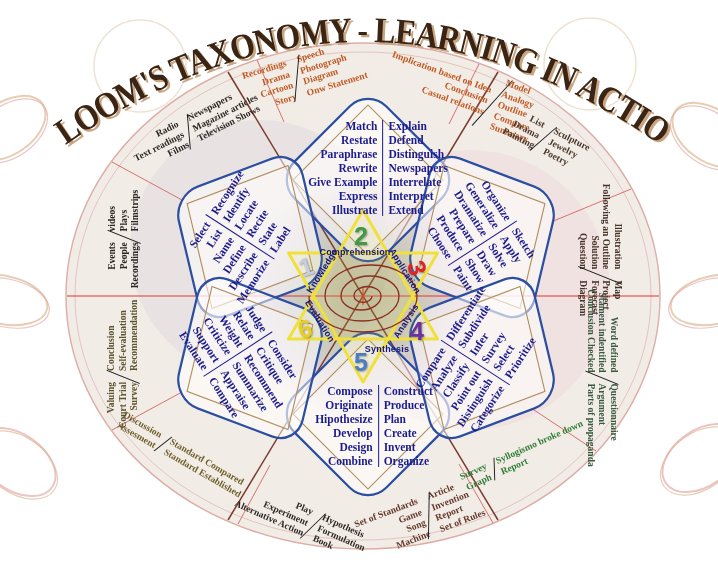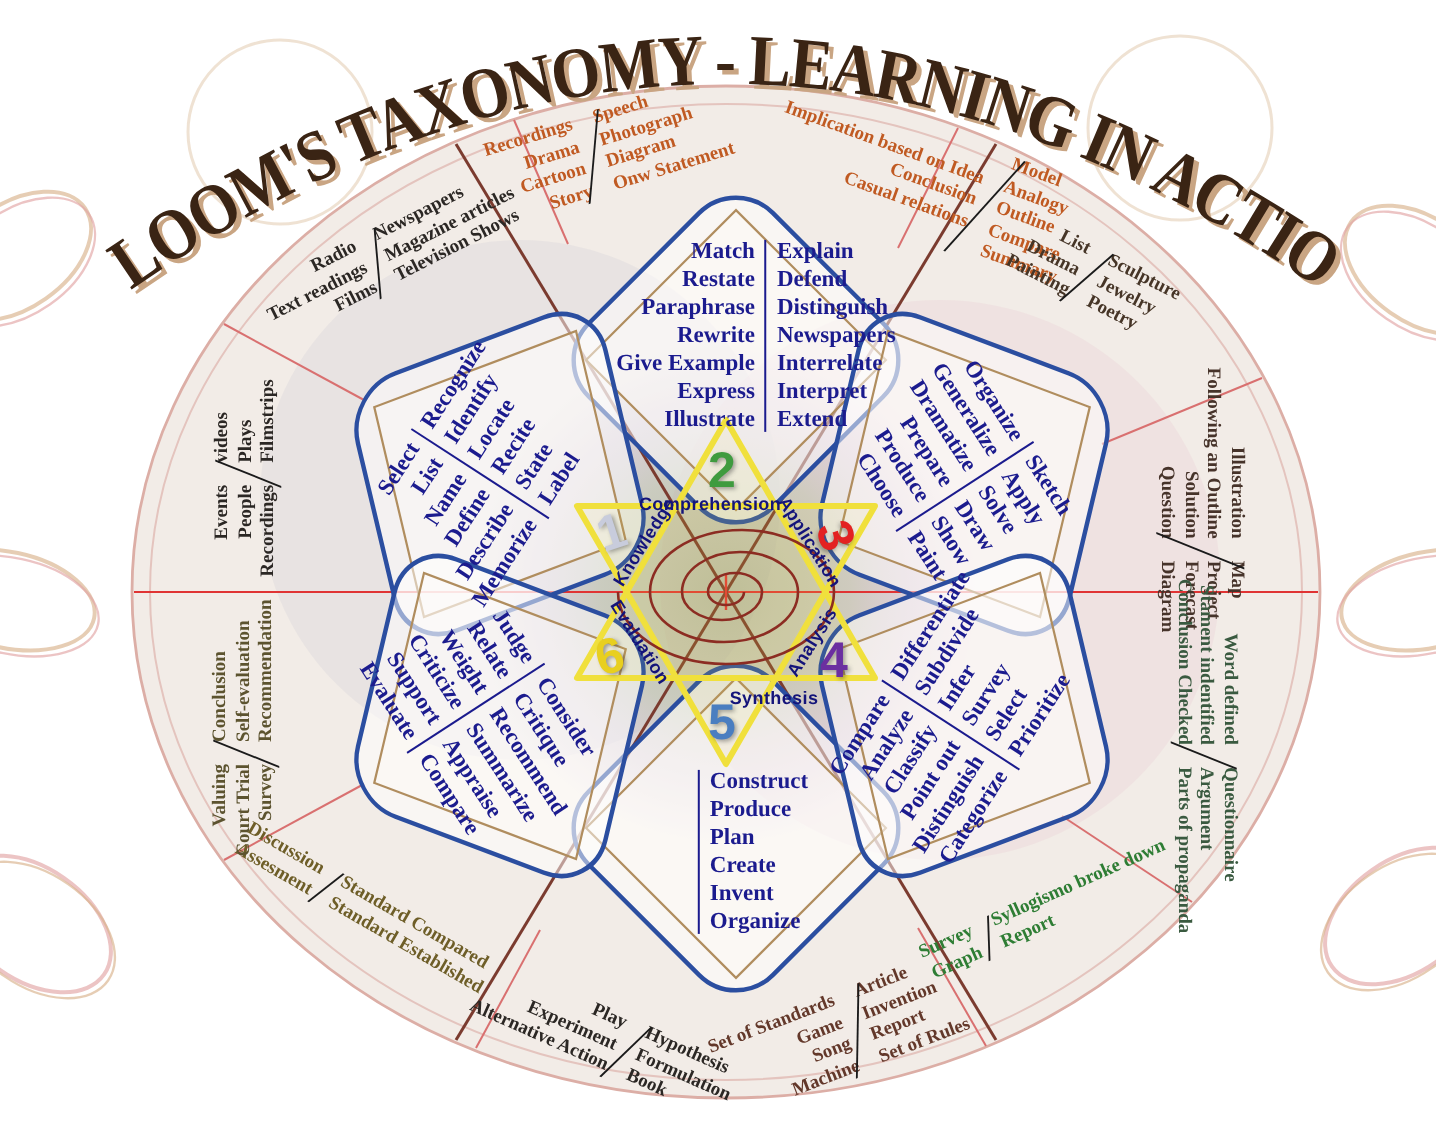--- a/index.html
+++ b/index.html
@@ -194,20 +194,26 @@
     <div class="bar"></div>
     <div class="tcol l">Consider
 Critique
 Recommend
 Summarize
 Appraise
 Compare</div>
   </div>
 
   <div class="tblock petalverbs" style="left:374px;top:426px;transform:translate(-50%,-50%);">
+    <div class="tcol r">Compose
+Originate
+Hipothesize
+Develop
+Design
+Combine</div>
     <div class="bar"></div>
     <div class="tcol l">Construct
 Produce
 Plan
 Create
 Invent
 Organize</div>
   </div>
 
   <div class="num" style="left:306px;top:267px;color:#c8ccdc;transform:translate(-50%,-50%) rotate(-18deg);">1</div>

